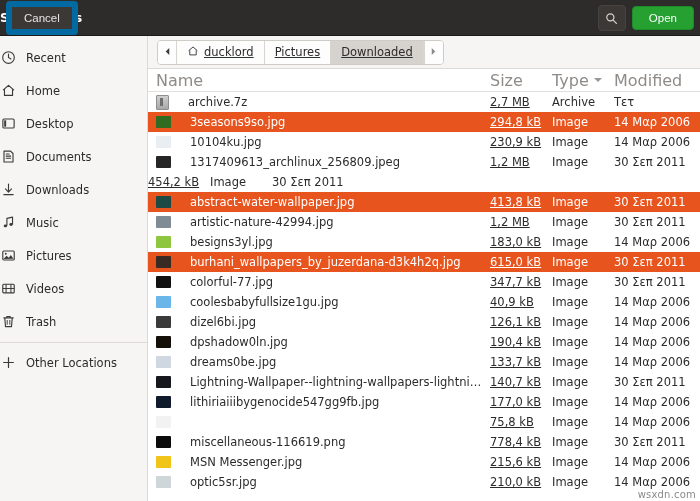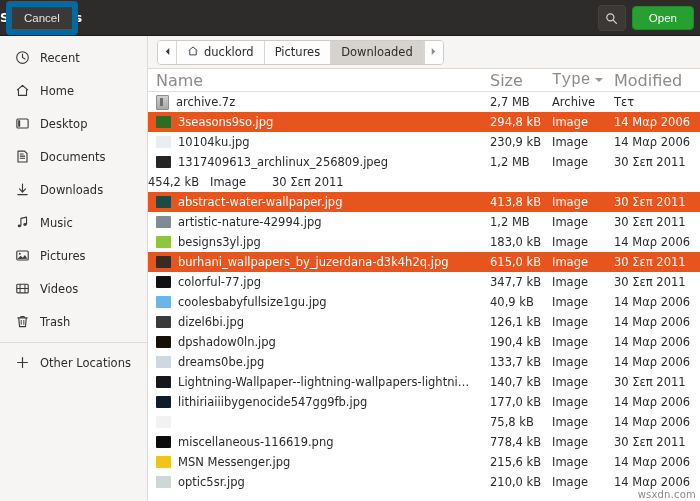--- a/index.html
+++ b/index.html
@@ -107,21 +107,21 @@
     background: #f6f5f4;
     border-right: 1px solid #dcd9d6;
     box-sizing: border-box;
     padding-top: 5px;
     overflow: hidden;
   }
   .side-item {
     display: flex;
     align-items: center;
     height: 33px;
-    padding-left: 14px;
+    padding-left: 0;
     gap: 10px;
     cursor: pointer;
     color: #2b2b2b;
     font-size: 11.5px;
   }
   .side-item .ico {
     width: 16px;
     height: 16px;
     display: flex;
     align-items: center;
@@ -146,20 +146,21 @@
   
   .pathbar-wrap {
     height: 33px;
     min-height: 33px;
     background: #f6f5f4;
     border-bottom: 1px solid #dcd9d6;
     display: flex;
     align-items: center;
     padding-left: 9px;
     box-sizing: border-box;
+    text-decoration: underline;
   }
   .pathbar {
     display: flex;
     align-items: stretch;
     height: 23px;
     border: 1px solid #cfcbc7;
     border-radius: 4px;
     overflow: hidden;
     background: #fdfdfd;
   }
@@ -203,21 +204,21 @@
     background: #ffffff;
     color: #8f8b88;
     font-size: 16px;
     box-sizing: border-box;
   }
   .colhead .ch {
     box-sizing: border-box;
   }
   .ch-name  { flex: 1; min-width: 0; padding-left: 8px; }
   .ch-size  { width: 62px; }
-  .ch-type  { width: 62px; display: flex; align-items: center; gap: 5px; font-family: Liberation Mono, monospace;}
+  .ch-type  { width: 62px; display: flex; align-items: center; gap: 5px;}
   .ch-mod   { width: 86px; }
 
   .sort-arrow {
     width: 0; height: 0;
     border-left: 4px solid transparent;
     border-right: 4px solid transparent;
     border-top: 4px solid #9b9794;
   }
 
   
@@ -243,30 +244,30 @@
     box-sizing: border-box;
     white-space: nowrap;
     overflow: hidden;
     text-overflow: ellipsis;
   }
   .fc-name {
     flex: 1;
     min-width: 0;
     display: flex;
     align-items: center;
-    gap: 7px;
+    gap: 19px;
     padding-left: 8px;
     text-align: center;
   }
   .fc-name .label {
     overflow: hidden;
     text-overflow: ellipsis;
     white-space: nowrap;
   }
-  .fc-size { width: 62px; }
+  .fc-size { width: 62px; text-decoration: underline; }
   .fc-type { width: 62px; }
   .fc-mod  { width: 86px; }
 
   
   .thumb {
     width: 15px;
     height: 12px;
     flex: 0 0 15px;
     border-radius: 1px;
     background: #1b1b1b;

